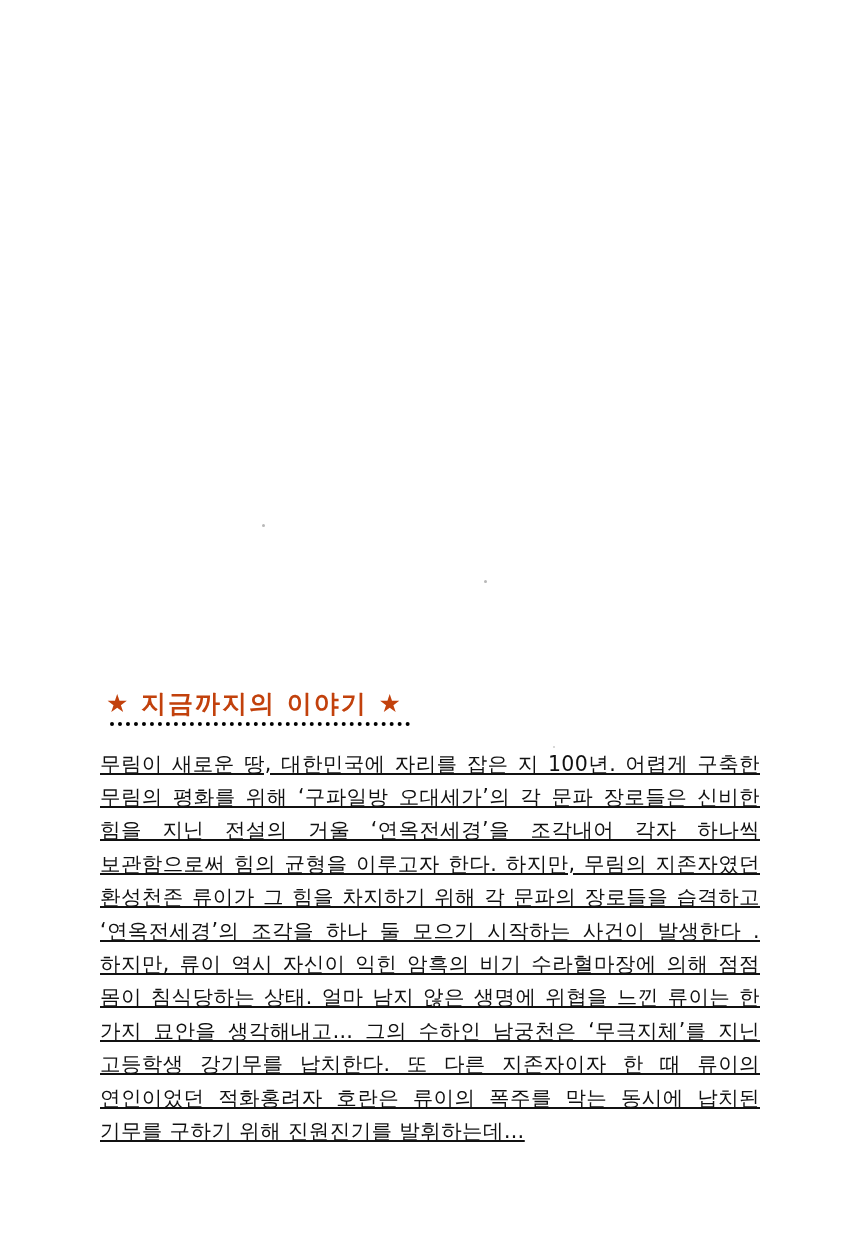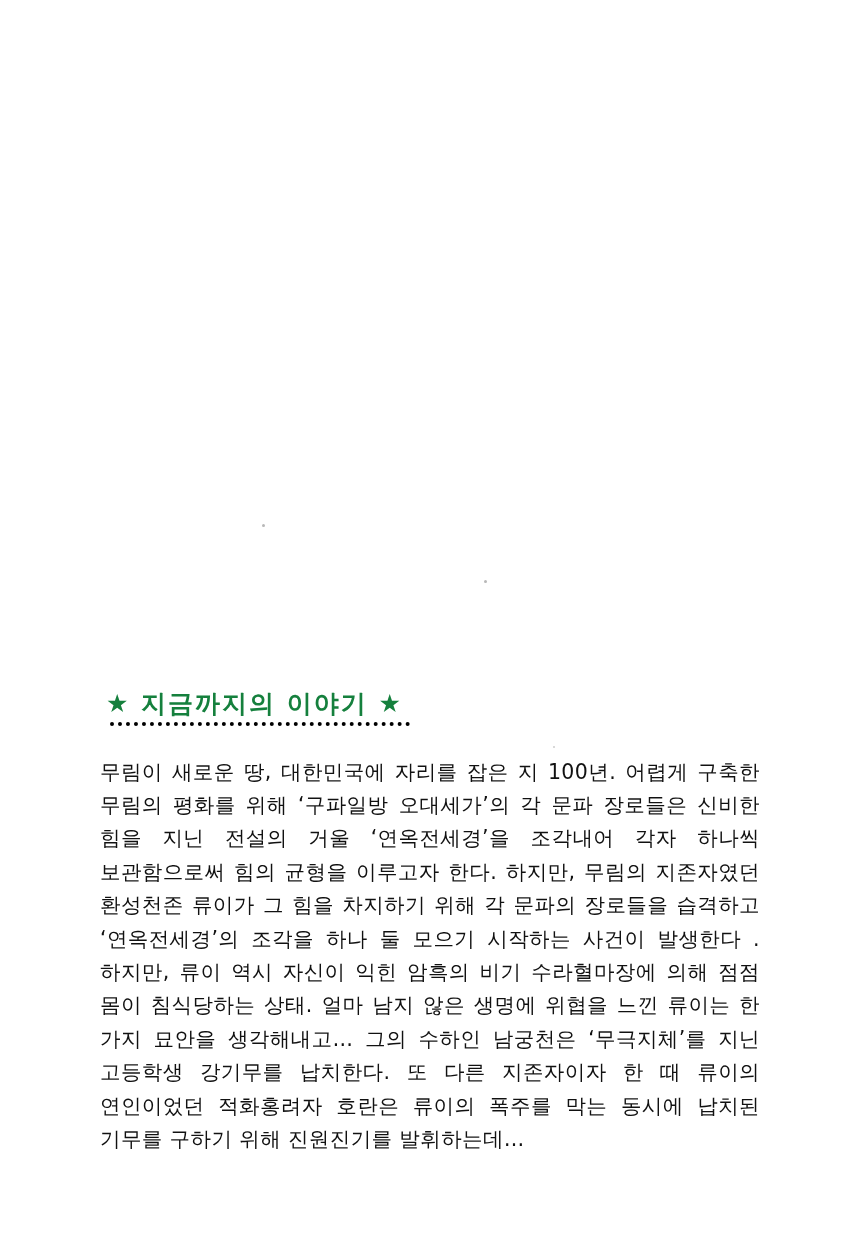--- a/index.html
+++ b/index.html
@@ -36,43 +36,44 @@
     position: absolute;
     left: 100px;
     top: 690px;
     width: 660px;
   }
 
   .recap-heading {
     font-family: "DejaVu Sans", sans-serif;
     font-size: 25px;
     font-weight: bold;
-    color: #15803d;
+    color: #c2410c;
     letter-spacing: 2px;
     white-space: nowrap;
     line-height: 1.1;
     margin: 0 0 4px 6px;
   }
 
   .recap-rule {
     width: 300px;
     height: 0;
     margin: 2px 0 0 10px;
     border-top: 4px dotted #000000;
   }
 
   .recap-body {
-    margin-top: 30px;
+    margin-top: 22px;
     font-family: "DejaVu Sans", sans-serif;
     font-size: 20.5px;
     line-height: 1.63;
     color: #111111;
     text-align: justify;
     letter-spacing: 0.4px;
     word-break: keep-all;
+    text-decoration: underline;
   }
 </style>
 </head>
 <body>
 
 <div class="page">
 
   <div class="speck speck-a"></div>
   <div class="speck speck-b"></div>
   <div class="speck speck-c"></div>

